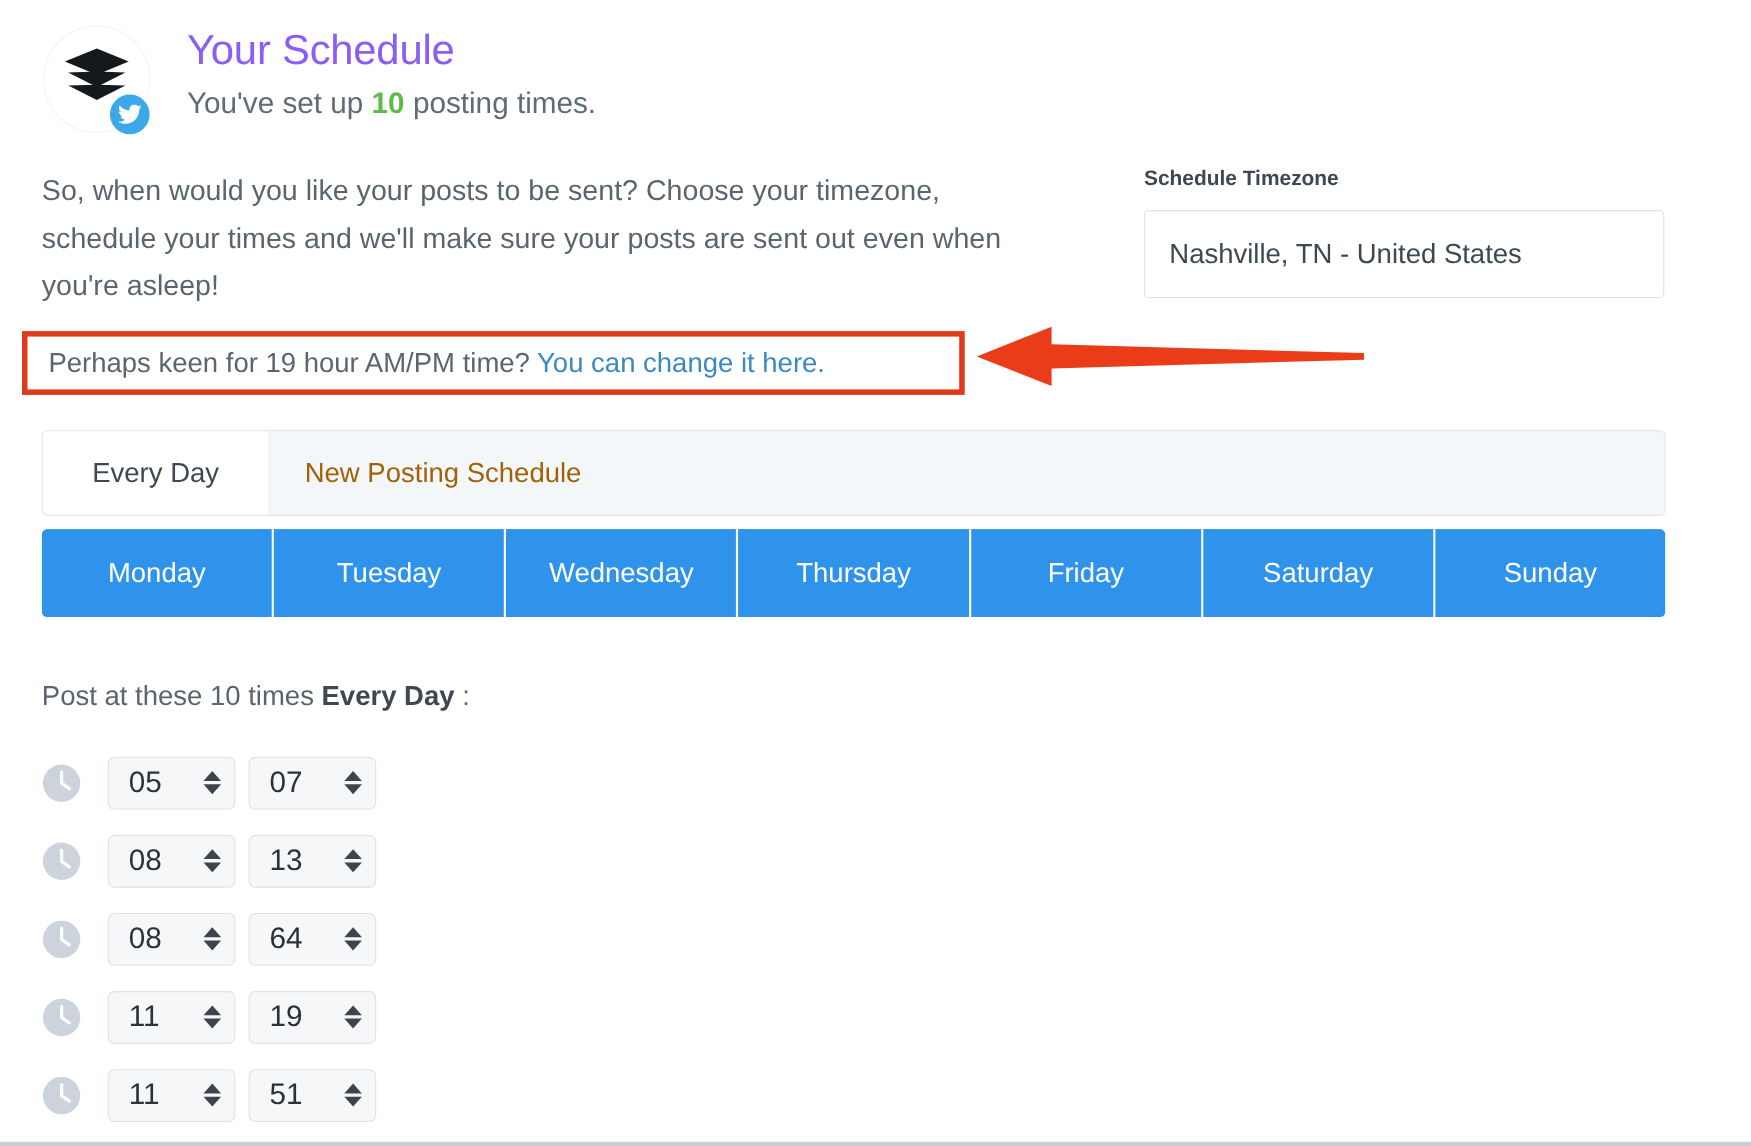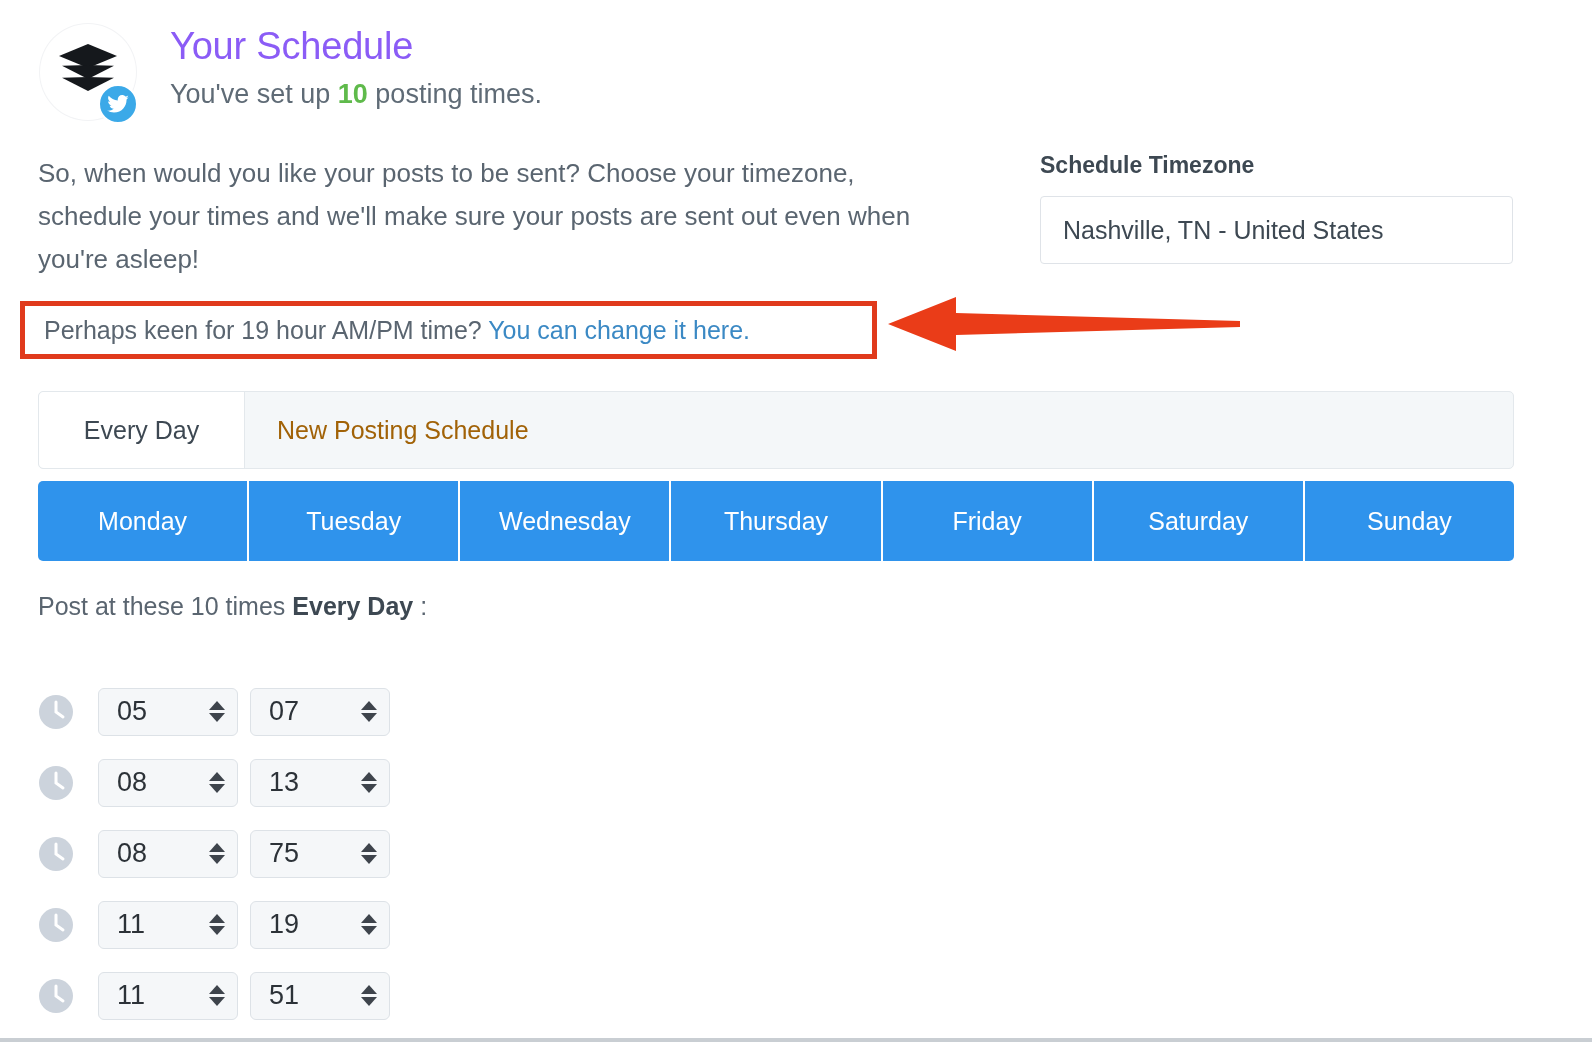--- a/index.html
+++ b/index.html
@@ -139,29 +139,29 @@
 
   
   .tz-panel {
     position: absolute;
     left: 1040px;
     top: 152px;
     width: 552px;
   }
 
   .tz-label {
-    font-size: 23px;
+    font-size: 19px;
     font-weight: 700;
     color: #3d4852;
   }
 
   .tz-input {
     margin-top: 17px;
     width: 473px;
-    height: 68px;
+    height: 80px;
     border: 1px solid #dfe3e8;
     border-radius: 4px;
     background: #ffffff;
     display: flex;
     align-items: center;
     padding: 0 22px;
     font-size: 25px;
     color: #3d4852;
     font-family: "Liberation Sans", sans-serif;
     outline: none;
@@ -237,21 +237,21 @@
     cursor: pointer;
     user-select: none;
   }
 
   .day-btn:last-child { border-right: none; }
 
   
   .post-at {
     position: absolute;
     left: 38px;
-    top: 592px;
+    top: 619px;
     font-size: 25px;
     color: #5a6570;
   }
 
   .post-at b { font-weight: 700; color: #3d4852; }
 
   
   .time-rows {
     position: absolute;
     left: 38px;
@@ -265,21 +265,21 @@
   }
 
   .clock-icon {
     width: 36px;
     height: 36px;
     flex: 0 0 36px;
     margin-right: 24px;
   }
 
   .stepper {
-    width: 140px;
+    width: 116px;
     height: 48px;
     background: #f5f7f9;
     border: 1px solid #dde2e7;
     border-radius: 6px;
     display: flex;
     align-items: center;
     justify-content: space-between;
     padding: 0 12px 0 18px;
     margin-right: 12px;
     cursor: pointer;
@@ -427,21 +427,21 @@
         <path d="M18 8 L18 18 L25 23" stroke="#ffffff" stroke-width="3" fill="none" stroke-linecap="round"></path>
       </svg>
       <div class="stepper">
         <span class="stepper-value">08</span>
         <span class="stepper-arrows">
             <span class="arrow-up"></span>
             <span class="arrow-down"></span>
           </span>
       </div>
       <div class="stepper">
-        <span class="stepper-value">75</span>
+        <span class="stepper-value">64</span>
         <span class="stepper-arrows">
             <span class="arrow-up"></span>
             <span class="arrow-down"></span>
           </span>
       </div>
     </div>
 
     <div class="time-row">
       <svg class="clock-icon" viewBox="0 0 36 36">
         <circle cx="18" cy="18" r="17" fill="#ccd3dc"></circle>

